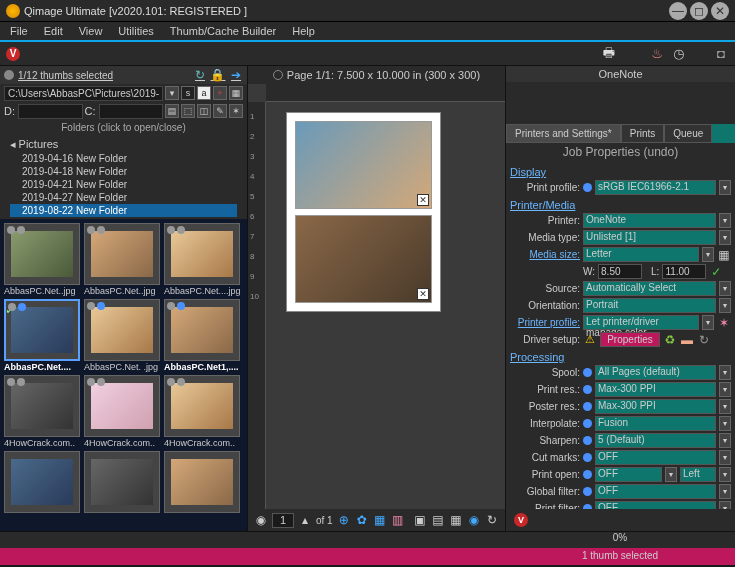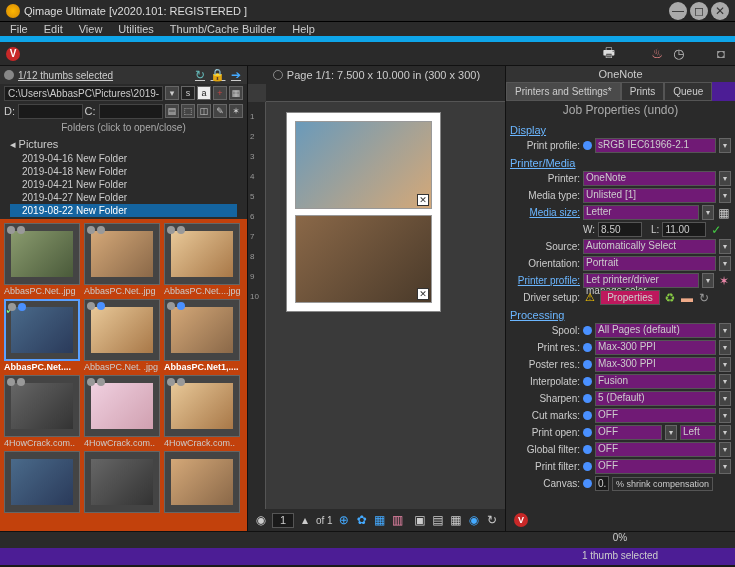--- a/index.html
+++ b/index.html
@@ -1,40 +1,40 @@
 <!DOCTYPE html>
 <html><head>
 <meta charset="utf-8">
 <style>
 * { margin:0; padding:0; box-sizing:border-box; font-family:Tahoma,Arial,sans-serif; font-size:11px; }
 body { background:#1a1a1a; color:#ccc; width:735px; height:567px; overflow:hidden; position:relative; }
 .titlebar { background:#2a2a2a; height:22px; display:flex; align-items:center; padding:0 6px; border-bottom:1px solid #000; }
 .titlebar .logo { width:14px; height:14px; background:radial-gradient(circle,#ffb800,#d48806); border-radius:50%; margin-right:4px; }
 .titlebar .title { flex:1; color:#ddd; }
 .titlebar .winbtn { width:18px; height:18px; border-radius:50%; background:#aaa; color:#333; margin-left:3px; display:flex; align-items:center; justify-content:center; font-size:12px; cursor:pointer; }
-.menubar { background:#2a2a2a; height:20px; display:flex; align-items:center; padding:0 4px; gap:4px; border-bottom:6px solid #0ea5e9; }
+.menubar { background:#2a2a2a; height:20px; display:flex; align-items:center; padding:0 4px; gap:4px; border-bottom:2px solid #0ea5e9; }
 .menubar span { padding:2px 6px; cursor:pointer; }
 .toolbar { background:#2a2a2a; height:24px; display:flex; align-items:center; padding:0 6px; justify-content:flex-end; gap:6px; border-bottom:1px solid #111; }
 .tool-ic { width:16px; height:16px; display:flex; align-items:center; justify-content:center; cursor:pointer; font-size:13px; }
 .red-dot { width:14px; height:14px; border-radius:50%; background:#c82828; color:#fff; display:flex; align-items:center; justify-content:center; font-size:10px; font-weight:bold; }
 .main { display:flex; height:465px; }
 .left { width:248px; background:#2a2a2a; border-right:1px solid #111; display:flex; flex-direction:column; }
 .thumb-status { height:18px; display:flex; align-items:center; padding:0 4px; gap:4px; background:#333;text-decoration:underline; }
 .thumb-status .dot { width:10px; height:10px; border-radius:50%; background:#888; }
 .thumb-status .txt { flex:1; font-size:10px; }
 .sm-ic { width:14px; height:14px; display:flex; align-items:center; justify-content:center; font-size:12px; cursor:pointer; }
 .pathrow { height:18px; display:flex; align-items:center; padding:0 4px; gap:2px; }
 .pathrow input { flex:1; background:#1a1a1a; border:1px solid #444; color:#ccc; height:15px; padding:0 3px; font-size:10px; }
 .mini-btn { width:14px; height:14px; background:#444; border:1px solid #666; display:flex; align-items:center; justify-content:center; font-size:9px; cursor:pointer; }
 .folderhead { text-align:center; font-size:10px; padding:2px; color:#aaa; }
 .tree { padding:2px 10px; }
 .tree .node { padding:1px 0 1px 12px; font-size:10px; cursor:pointer; }
 .tree .node.sel { background:#1464a0; color:#fff; }
 .tree .root { padding:1px 0; }
-.thumbs { flex:1; overflow:auto; background:#c2410c; padding:4px; }
+.thumbs { flex:1; overflow:auto; background:#0f172a; padding:4px; }
 .trow { display:flex; gap:4px; margin-bottom:2px; }
 .thumb { width:76px; }
 .thumb .frame { width:76px; height:62px; background:#444; border:1px solid #666; position:relative; display:flex; align-items:center; justify-content:center; }
 .thumb .frame.sel { border:2px solid #5aa0ff; }
 .thumb .img { width:62px; height:46px; background:linear-gradient(135deg,#8a9b6e,#4a5a3a); }
 .thumb .img.p2 { background:linear-gradient(135deg,#d4a878,#8a6848); }
 .thumb .img.p3 { background:linear-gradient(135deg,#4a6a8a,#2a3a5a); }
 .thumb .img.p4 { background:linear-gradient(135deg,#e8c898,#a87848); }
 .thumb .img.p5 { background:linear-gradient(135deg,#f0d0e0,#d0a0b0); }
 .thumb .img.p6 { background:linear-gradient(135deg,#666,#333); }
@@ -52,39 +52,39 @@
 .ruler-v { position:absolute; top:18px; left:0; width:18px; bottom:0; background:#2a2a2a; border-right:1px solid #555; }
 .ruler-v .tick { position:absolute; left:2px; font-size:8px; color:#999; }
 .page { position:absolute; top:28px; left:38px; width:155px; height:200px; background:#fff; border:1px solid #888; padding:8px; display:flex; flex-direction:column; gap:6px; }
 .page .photo { flex:1; background:linear-gradient(135deg,#6a9aba,#d4a878); border:1px solid #999; position:relative; }
 .page .photo .x { position:absolute; bottom:2px; right:2px; width:12px; height:12px; background:#fff; border:1px solid #333; color:#333; font-size:9px; display:flex; align-items:center; justify-content:center; }
 .page .photo.ph2 { background:linear-gradient(135deg,#8a6848,#4a3a2a); }
 .ctr-bottom { height:22px; background:#2a2a2a; display:flex; align-items:center; padding:0 6px; gap:4px; }
 .ctr-bottom input { width:22px; background:#1a1a1a; border:1px solid #555; color:#ccc; text-align:center; height:15px; }
 .right { width:230px; background:#2a2a2a; border-left:1px solid #111; display:flex; flex-direction:column; }
 .right .hd { text-align:center; padding:2px; background:#333; font-size:11px; }
-.tabs { display:flex; background:#4c1d95; }
+.tabs { display:flex; background:#0f766e;margin-top:42px; }
 .tabs span { padding:3px 8px; border:1px solid #555; background:#333; cursor:pointer; font-size:10px; }
 .tabs span.active { background:#4a4a4a; }
 .jobprops { text-align:center; padding:2px; font-size:12px; color:#aaa; }
 .props { flex:1; overflow:auto; padding:2px 4px; }
 .section { color:#6bb6ff; text-decoration:underline; padding:3px 0 1px; font-size:11px; }
 .prow { display:flex; align-items:center; height:17px; gap:3px; }
 .prow .lbl { width:70px; text-align:right; font-size:10px; color:#ccc; }
 .prow .lbl.link { color:#6bb6ff; text-decoration:underline; }
 .prow .rdot { width:9px; height:9px; border-radius:50%; background:#4a90ff; flex-shrink:0; }
-.prow select, .prow .sel { flex:1; background:#701a75; border:1px solid #555; color:#ccc; height:15px; font-size:10px; padding:0 2px; }
+.prow select, .prow .sel { flex:1; background:#0f766e; border:1px solid #555; color:#ccc; height:15px; font-size:10px; padding:0 2px; }
 .prow input[type=text] { background:#1a1a1a; border:1px solid #555; color:#ccc; height:15px; width:44px; font-size:10px; padding:0 2px; }
 .prow .dd { width:12px; height:15px; background:#444; border:1px solid #666; display:flex; align-items:center; justify-content:center; font-size:8px; }
 .warn { width:14px; height:12px; display:inline-flex; align-items:center; justify-content:center; color:#ffcc00; font-size:11px; }
 .statusbar { height:34px; background:#2a2a2a; border-top:1px solid #111; display:flex; flex-direction:column; }
 .statusbar .row1 { height:16px; display:flex; }
 .statusbar .row1 .l { flex:1; }
 .statusbar .row1 .r { width:230px; text-align:center; font-size:10px; }
-.statusbar .row2 { flex:1; background:#4c1d95; display:flex; }
+.statusbar .row2 { flex:1; background:#be185d; display:flex; }
 .statusbar .row2 .l { flex:1; }
 .statusbar .row2 .r { width:230px; text-align:center; font-size:10px; padding-top:2px; }
 .redv { width:14px; height:14px; border-radius:50%; background:#c82828; color:#fff; display:inline-flex; align-items:center; justify-content:center; font-size:9px; font-weight:bold; margin:2px 6px; }
 </style>
 </head>
 <body>
 
 <div class="titlebar">
   <div class="logo"></div>
   <div class="title">Qimage Ultimate [v2020.101:  REGISTERED ]</div>

